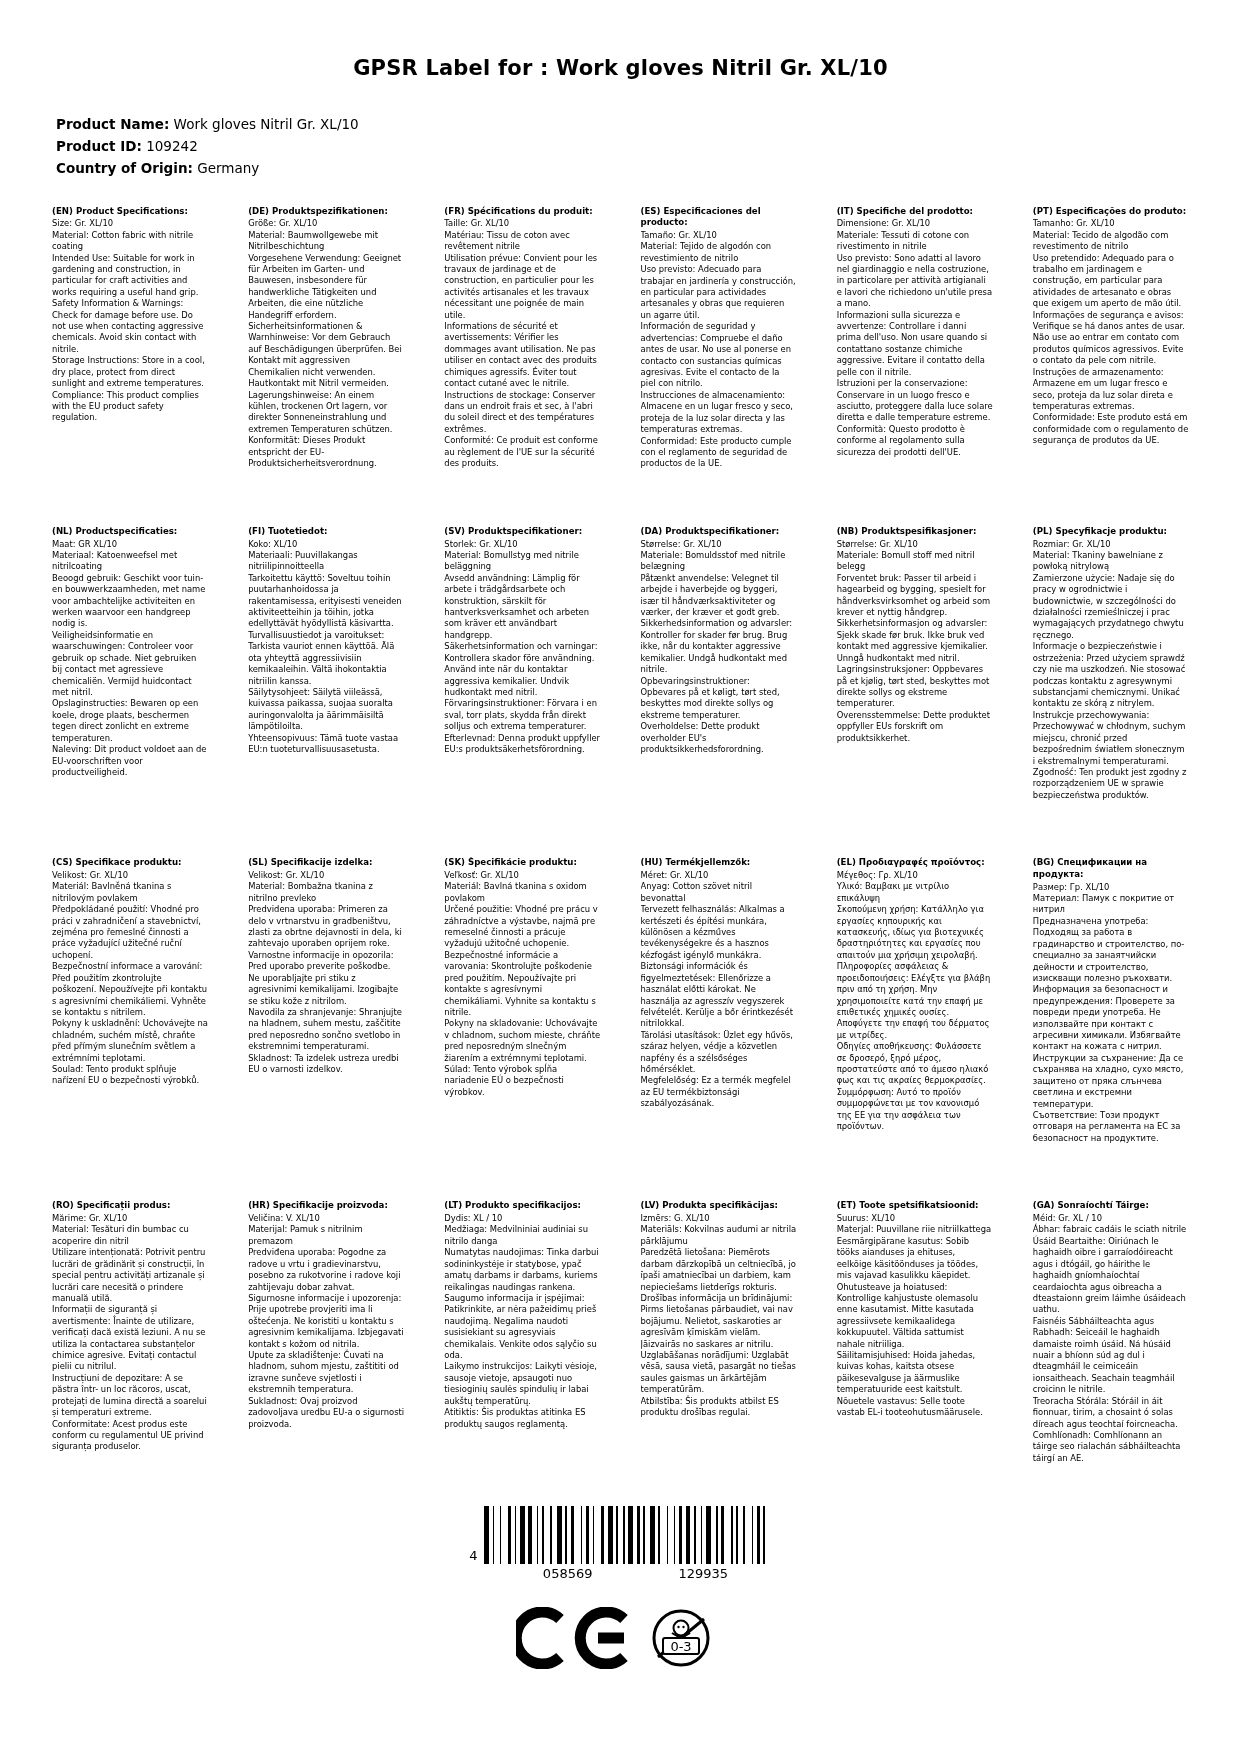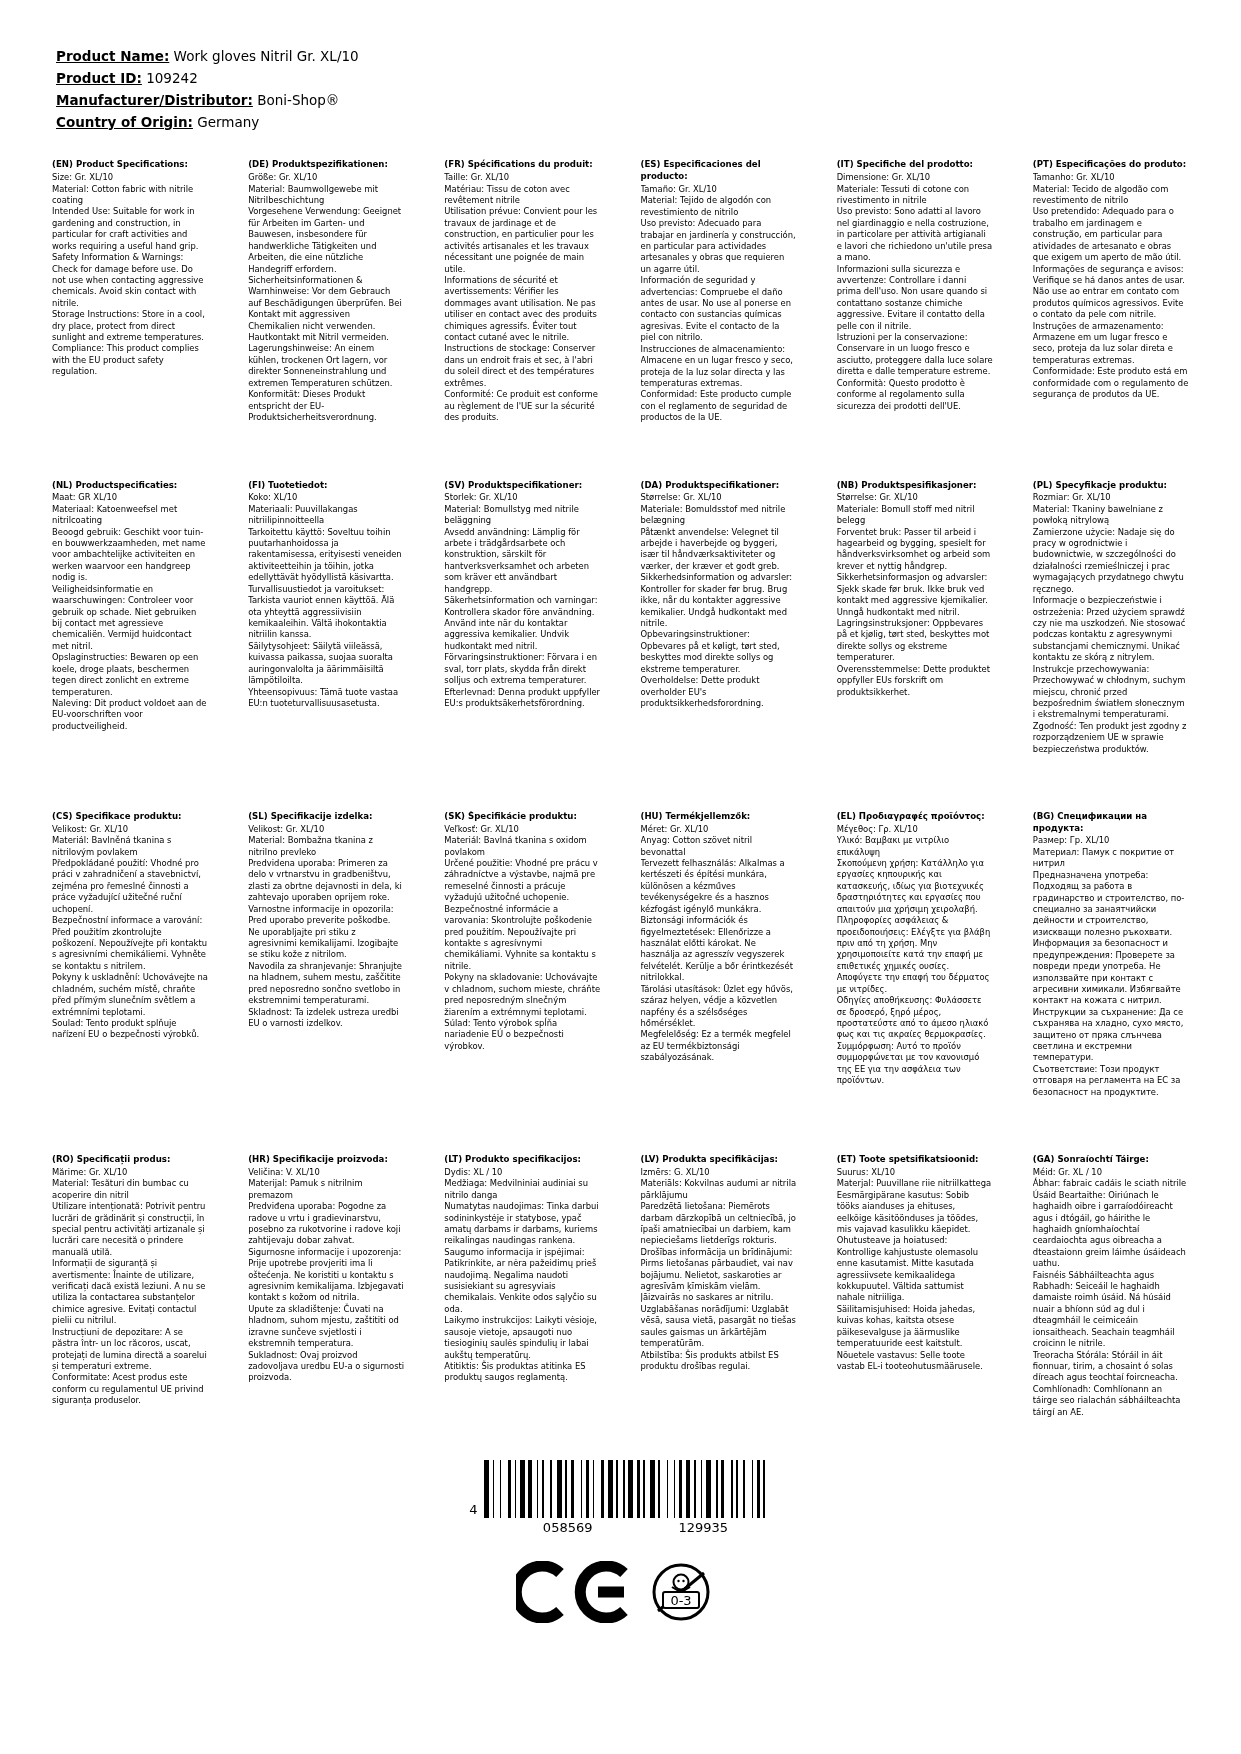--- a/index.html
+++ b/index.html
@@ -29,21 +29,20 @@
   .meta {
     margin: 0 0 26px 4px;
     font-size: 13.5px;
     line-height: 1.62;
   }
   .meta-row {
     white-space: nowrap;
   }
   .meta-label {
     font-weight: bold;
-    text-decoration: underline;
   }
   .meta-value {
     font-weight: normal;
   }
   .grid {
     display: grid;
     grid-template-columns: repeat(6, 1fr);
     column-gap: 18px;
     row-gap: 0px;
     margin-top: 6px;
@@ -118,33 +117,30 @@
     display: flex;
     flex-direction: column;
     align-items: center;
   }
 </style>
 </head>
 <body>
 
 <div class="page">
 
+  <div class="doc-title">GPSR Label for : Work gloves Nitril Gr. XL/10</div>
 
   <div class="meta">
     <div class="meta-row">
       <span class="meta-label">Product Name:</span>
       <span class="meta-value">Work gloves Nitril Gr. XL/10</span>
     </div>
     <div class="meta-row">
       <span class="meta-label">Product ID:</span>
       <span class="meta-value">109242</span>
-    </div>
-    <div class="meta-row">
-      <span class="meta-label">Manufacturer/Distributor:</span>
-      <span class="meta-value">Boni-Shop®</span>
     </div>
     <div class="meta-row">
       <span class="meta-label">Country of Origin:</span>
       <span class="meta-value">Germany</span>
     </div>
   </div>
 
   <div class="grid">
 
     <div class="cell">

